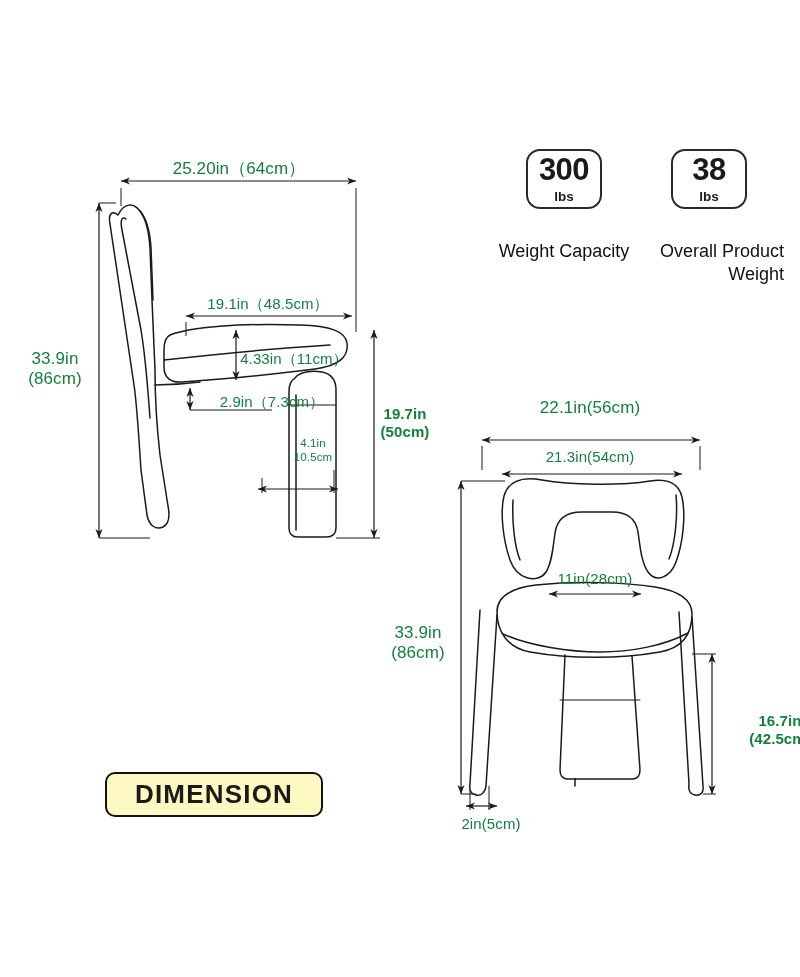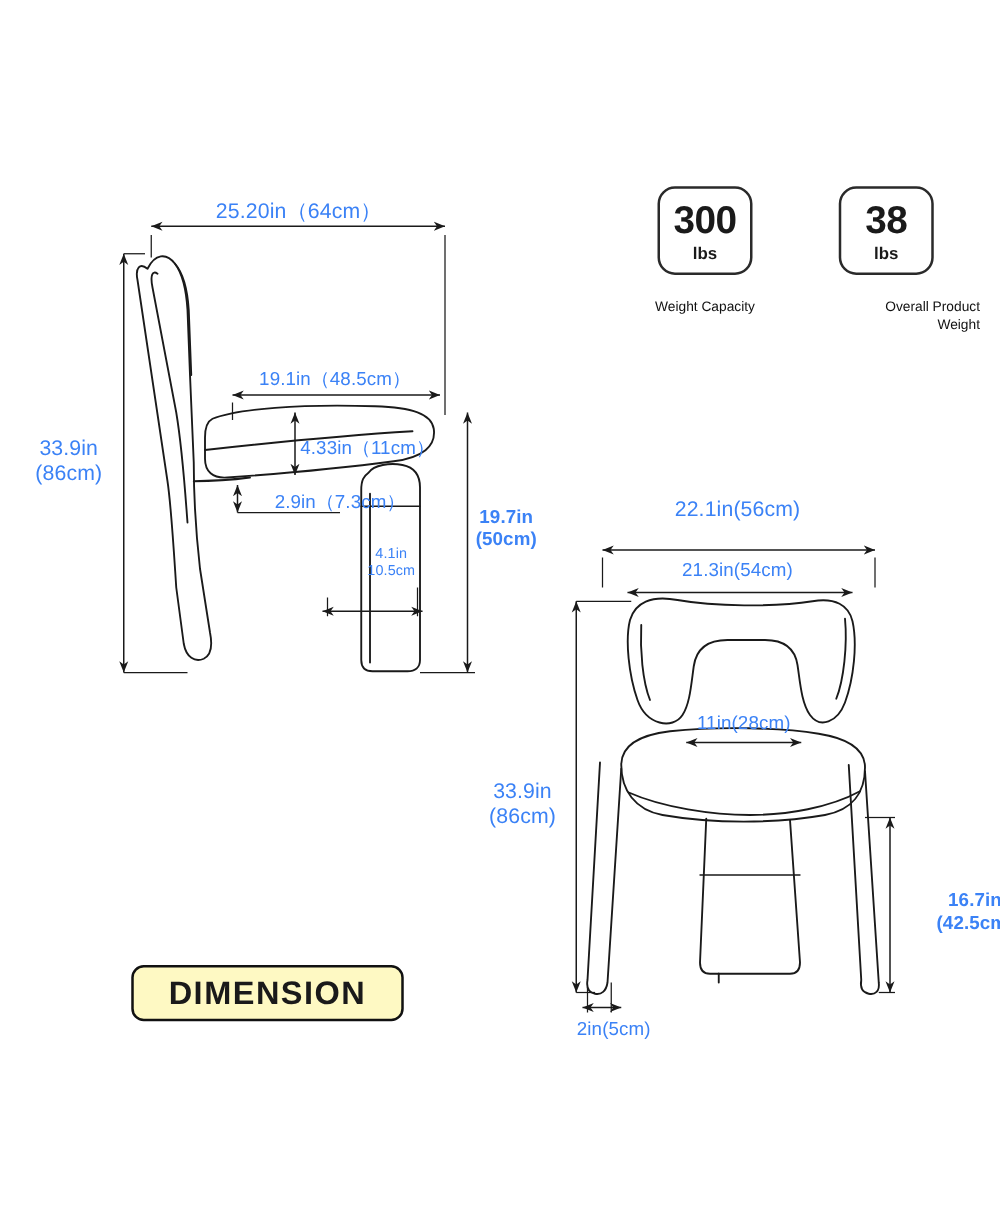--- a/index.html
+++ b/index.html
@@ -23,36 +23,36 @@
   }
   .svg-layer {
     position: absolute;
     left: 0; top: 0;
     width: 800px;
     height: 977px;
   }
   .lbl {
     position: absolute;
     font-family: "Liberation Sans", sans-serif;
-    color: #3b82f6;
+    color: #15803d;
     white-space: pre;
     line-height: 1.18;
     letter-spacing: 0.1px;
   }
   .lbl.center { text-align: center; transform: translateX(-50%); }
 
   .dim-lg { font-size: 17px; }
   .dim-md { font-size: 15px; }
   .dim-xs { font-size: 11.5px; }
 
   
   .badge-box {
     position: absolute;
     width: 76px;
-    height: 71px;
+    height: 60px;
     border: 2px solid #2a2a2a;
     border-radius: 14px;
     box-sizing: border-box;
     display: flex;
     flex-direction: column;
     align-items: center;
     justify-content: center;
     background: #fff;
   }
   .badge-num {
@@ -63,21 +63,21 @@
   }
   .badge-unit {
     font-size: 13.5px;
     font-weight: bold;
     line-height: 1;
     margin-top: 5px;
     text-align: center;
   }
   .badge-caption {
     position: absolute;
-    font-size: 11px;
+    font-size: 18px;
     text-align: center;
     transform: translateX(-50%);
     color: #111;
     line-height: 1.25;
   }
 
   
   #dimension-pill {
     position: absolute;
     left: 105px;

